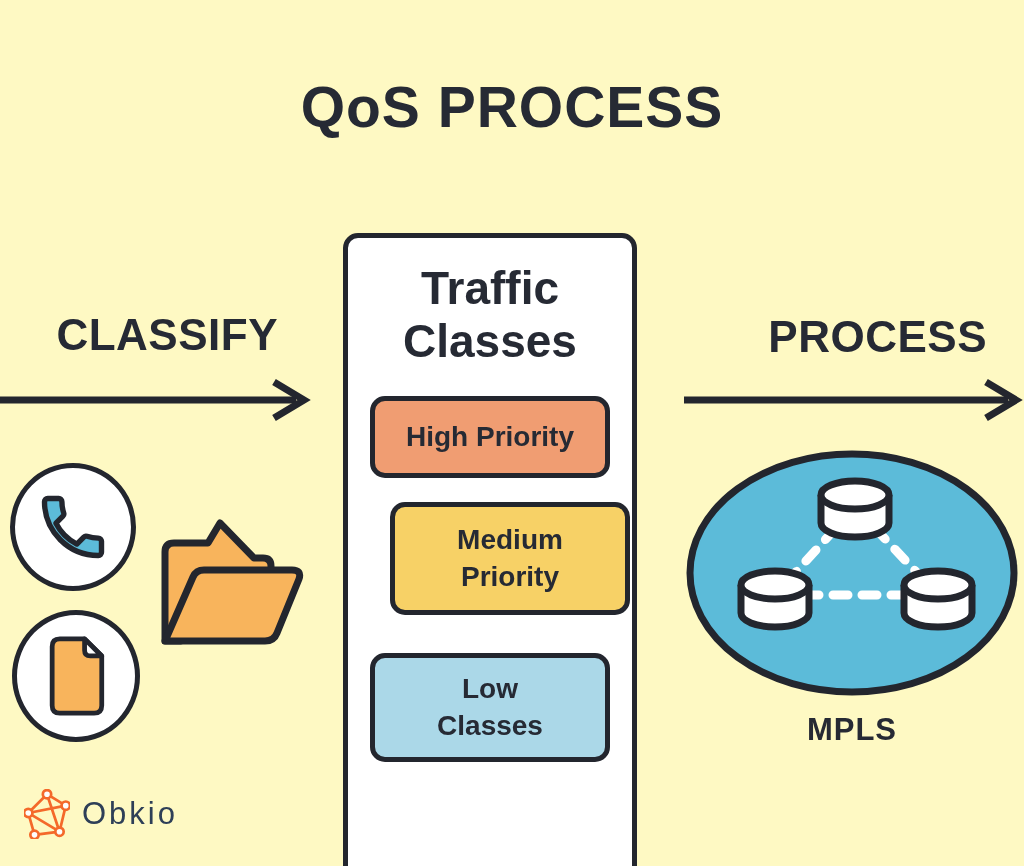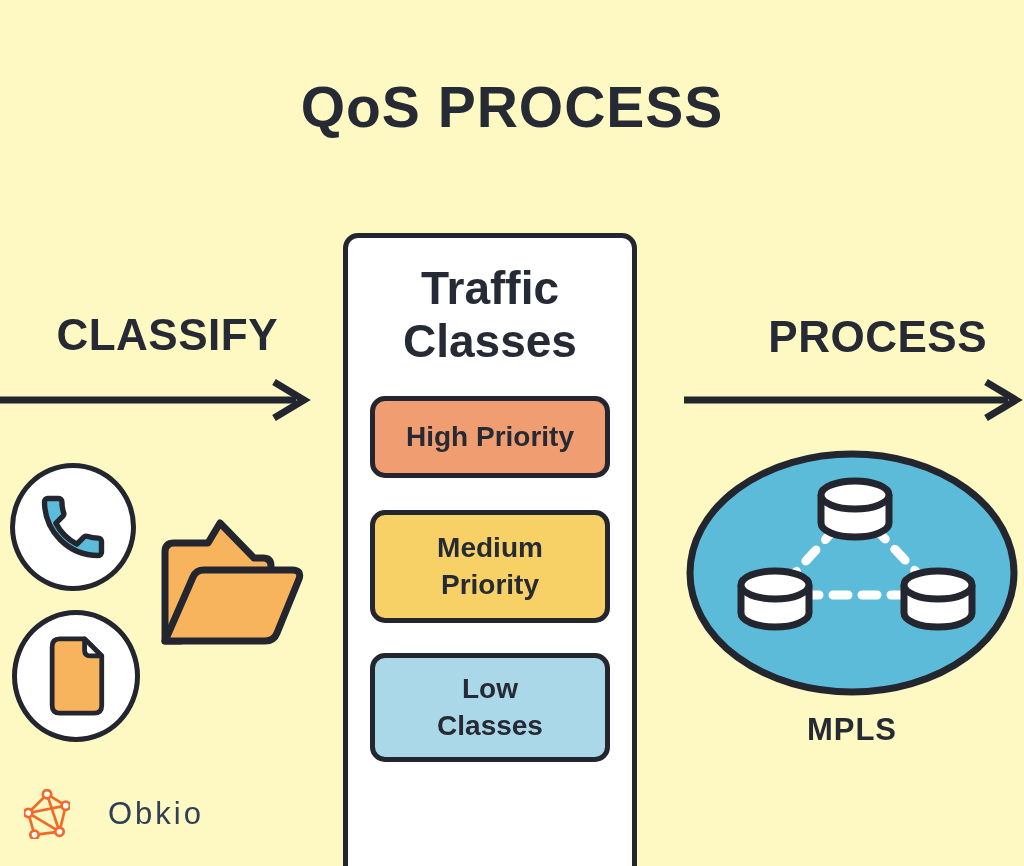--- a/index.html
+++ b/index.html
@@ -32,41 +32,41 @@
     margin-top:24px;text-align:center;font-size:46px;font-weight:800;
     line-height:1.16;
   }
   .class-box{
     position:absolute;left:22px;width:240px;box-sizing:border-box;
     border:5px solid #23262e;border-radius:15px;
     display:flex;align-items:center;justify-content:center;text-align:center;
     font-size:28px;font-weight:800;line-height:1.32;white-space:pre-line;
   }
   #class-high{top:158px;height:82px;background:#f09d72;}
-  #class-medium{top:272px;height:113px;background:#f7d166;}
+  #class-medium{top:264px;height:113px;background:#f7d166;margin-left:20px;}
   #class-low{top:415px;height:109px;background:#abd8e8;}
 
   .circle-icon{
     position:absolute;box-sizing:border-box;background:#ffffff;
     border:5px solid #23262e;border-radius:50%;
     display:flex;align-items:center;justify-content:center;
   }
   #phone-circle{left:10px;top:463px;width:126px;height:128px;}
   #doc-circle{left:12px;top:610px;width:128px;height:132px;}
   .abs{position:absolute;}
 
   #mpls-label{
     position:absolute;left:752px;top:712px;width:200px;text-align:center;
     font-size:31px;font-weight:800;letter-spacing:1px;
   }
   .brand{
     position:absolute;left:24px;top:789px;display:flex;align-items:center;gap:12px;
   }
   .brand-text{
-    font-size:31px;font-weight:500;color:#2e3f57;letter-spacing:3px;margin-left:26px;
+    font-size:31px;font-weight:500;color:#2e3f57;letter-spacing:3px;
   }
 </style>
 </head>
 <body>
 
 <div class="canvas">
 
   <div class="title">QoS PROCESS</div>
 
   <div class="stage-label" id="classify-label">CLASSIFY</div>

